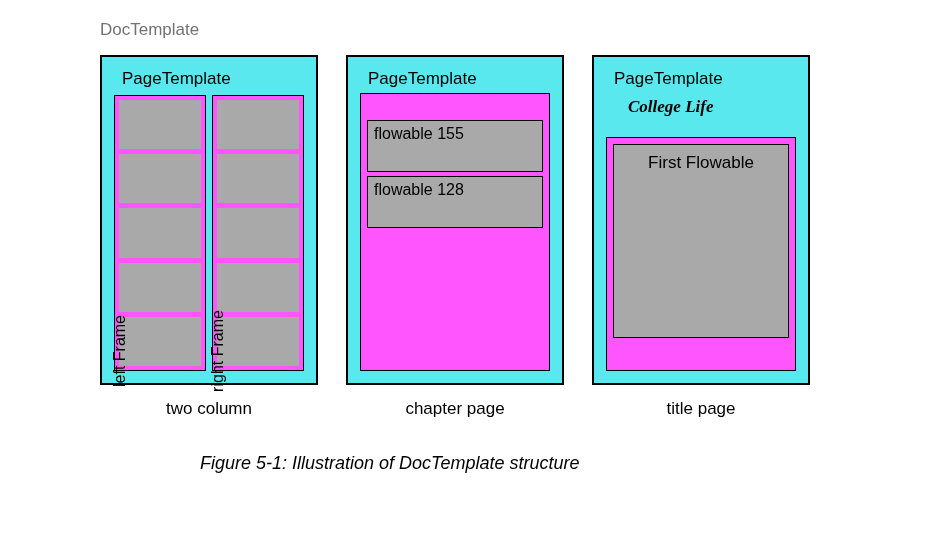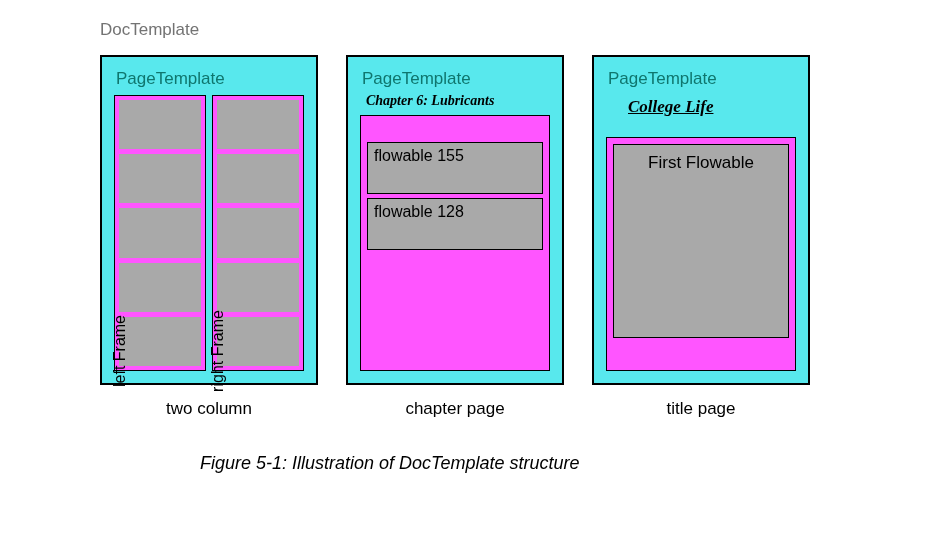--- a/index.html
+++ b/index.html
@@ -34,39 +34,38 @@
       width: 218px;
       height: 330px;
       background: #58e8ed;
       border: 2px solid #000;
       padding: 12px 12px 12px 12px;
       display: flex;
       flex-direction: column;
     }
     .pt-header {
       font-size: 17px;
-      color: #0f766e;
+      color: #000000;
       margin-bottom: 4px;
-      margin-left: 2px;
+      margin-left: 8px;
     }
     .pt-subtitle {
       font-family: "Times New Roman", Times, serif;
       font-weight: bold;
       font-style: italic;
       font-size: 14px;
       color: #000;
       margin-left: 6px;
       margin-bottom: 6px;
     }
     .pt-subtitle.large {
       font-size: 17px;
       margin-left: 22px;
       margin-top: 4px;
       margin-bottom: 20px;
-      text-decoration: underline;
     }
     
     .two-col {
       flex: 1;
       display: flex;
       gap: 6px;
       margin-top: 2px;
     }
     .col-frame {
       flex: 1;
@@ -179,21 +178,20 @@
           <div class="vert-label"><span class="vert-label-inner">right Frame</span></div>
         </div>
       </div>
     </div>
     <div class="caption-below">two column</div>
   </div>
 
   <div class="page-template-wrapper">
     <div class="page-template">
       <div class="pt-header">PageTemplate</div>
-      <div class="pt-subtitle">Chapter 6: Lubricants</div>
       <div class="chapter-frame">
         <div style="height:14px"></div>
         <div class="flowable-box">flowable 155</div>
         <div class="flowable-box">flowable 128</div>
         <div class="chapter-spacer"></div>
       </div>
     </div>
     <div class="caption-below">chapter page</div>
   </div>
 

